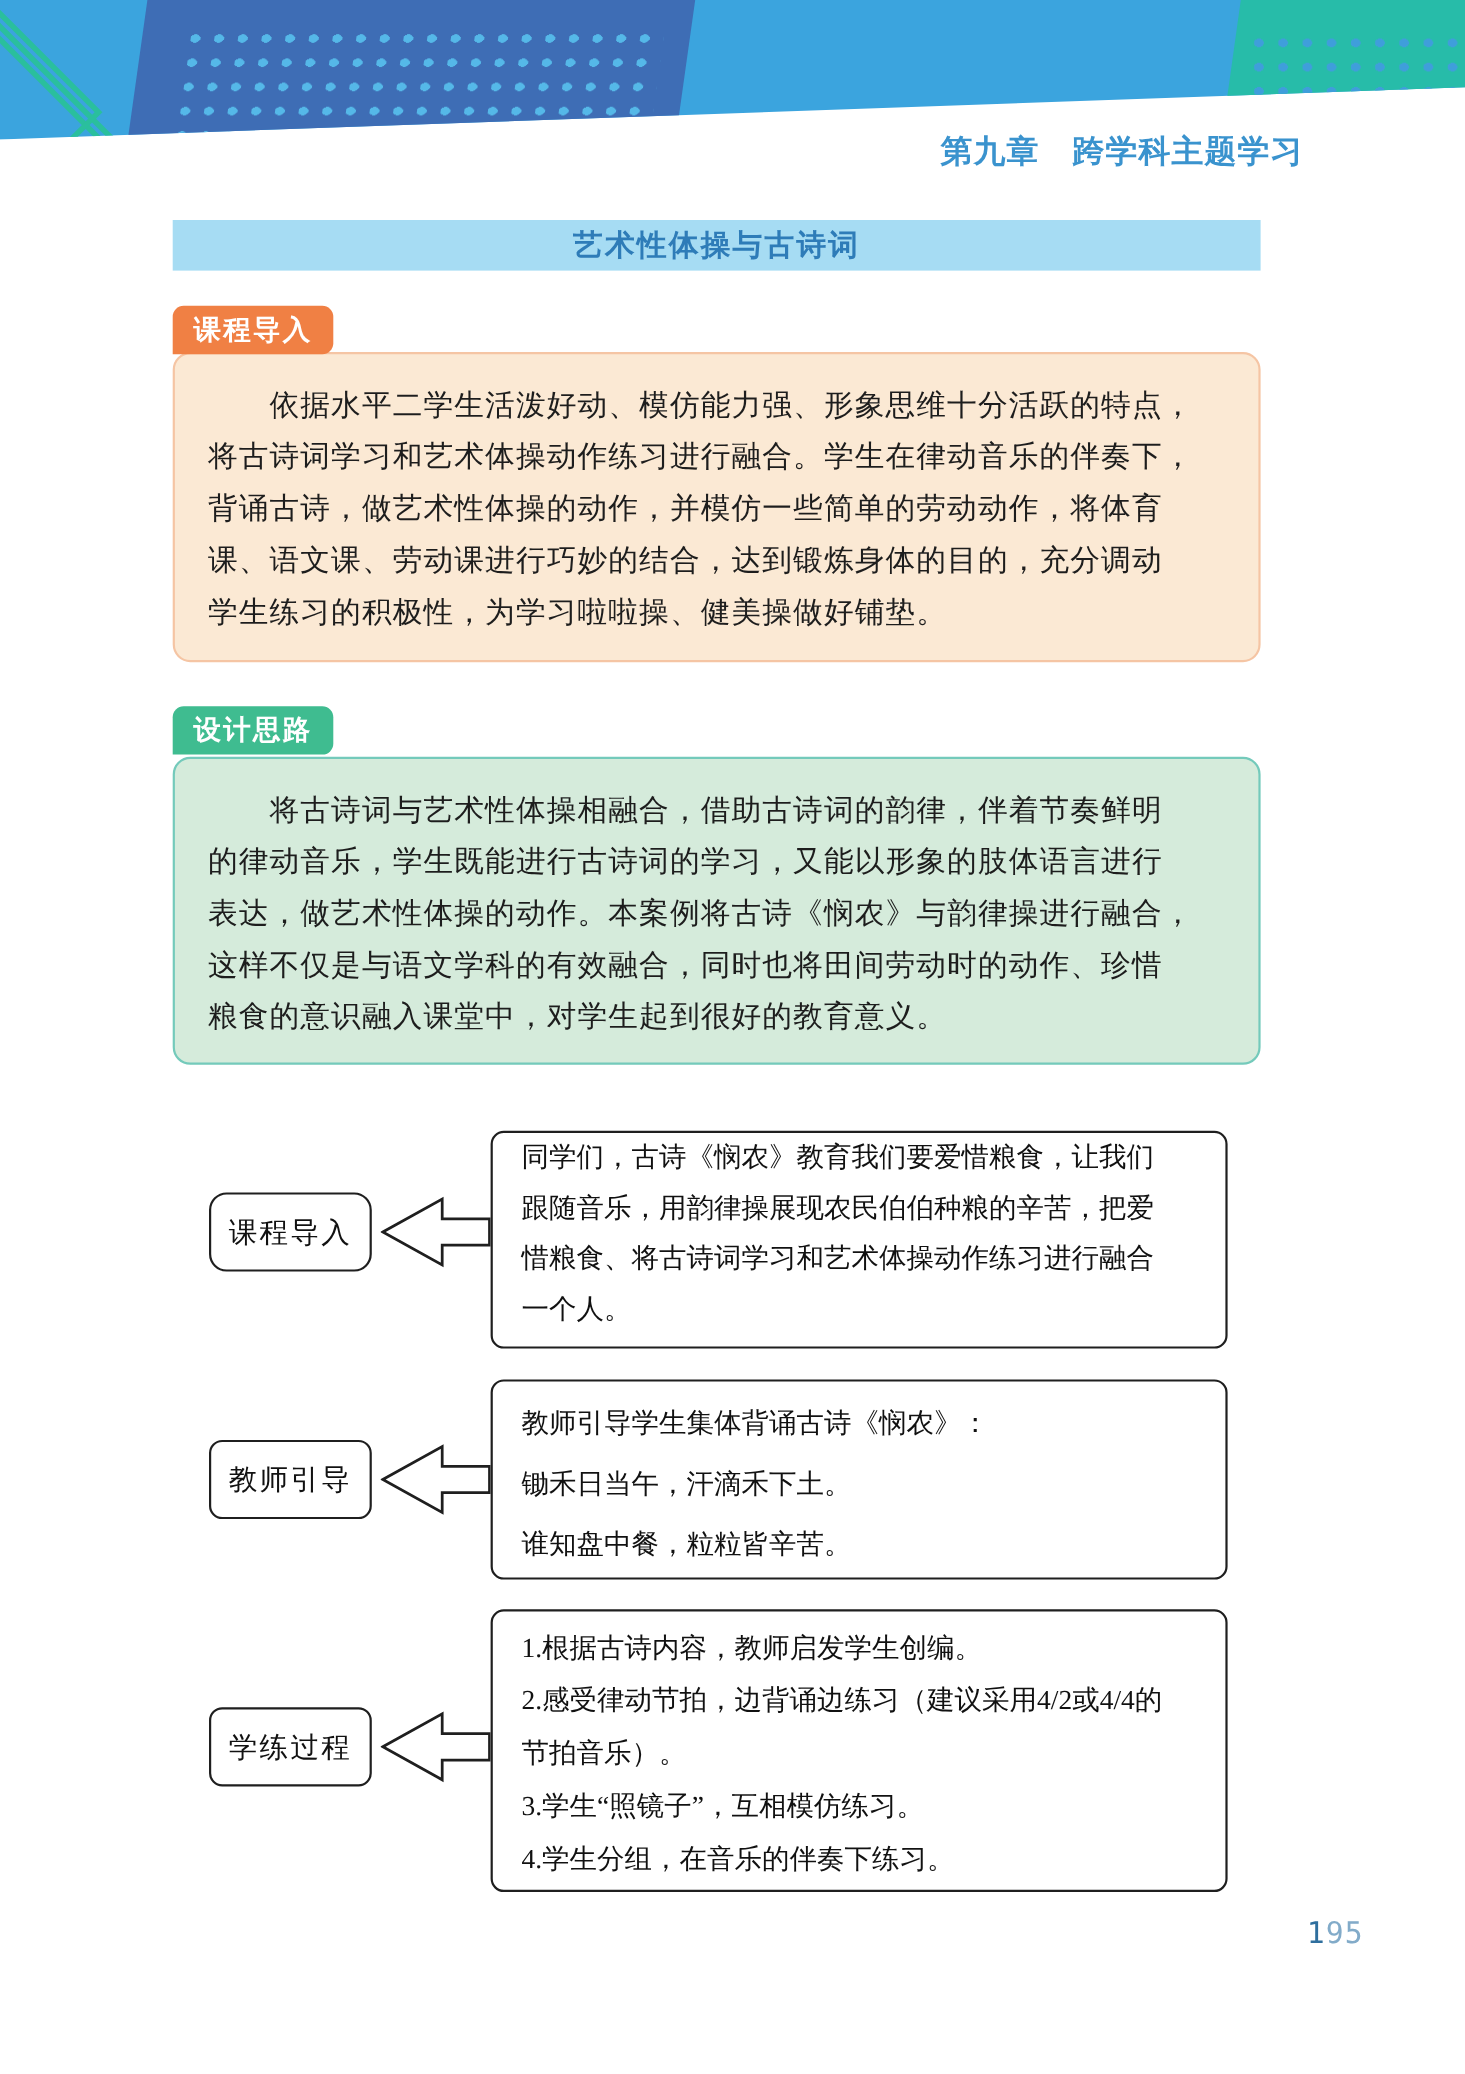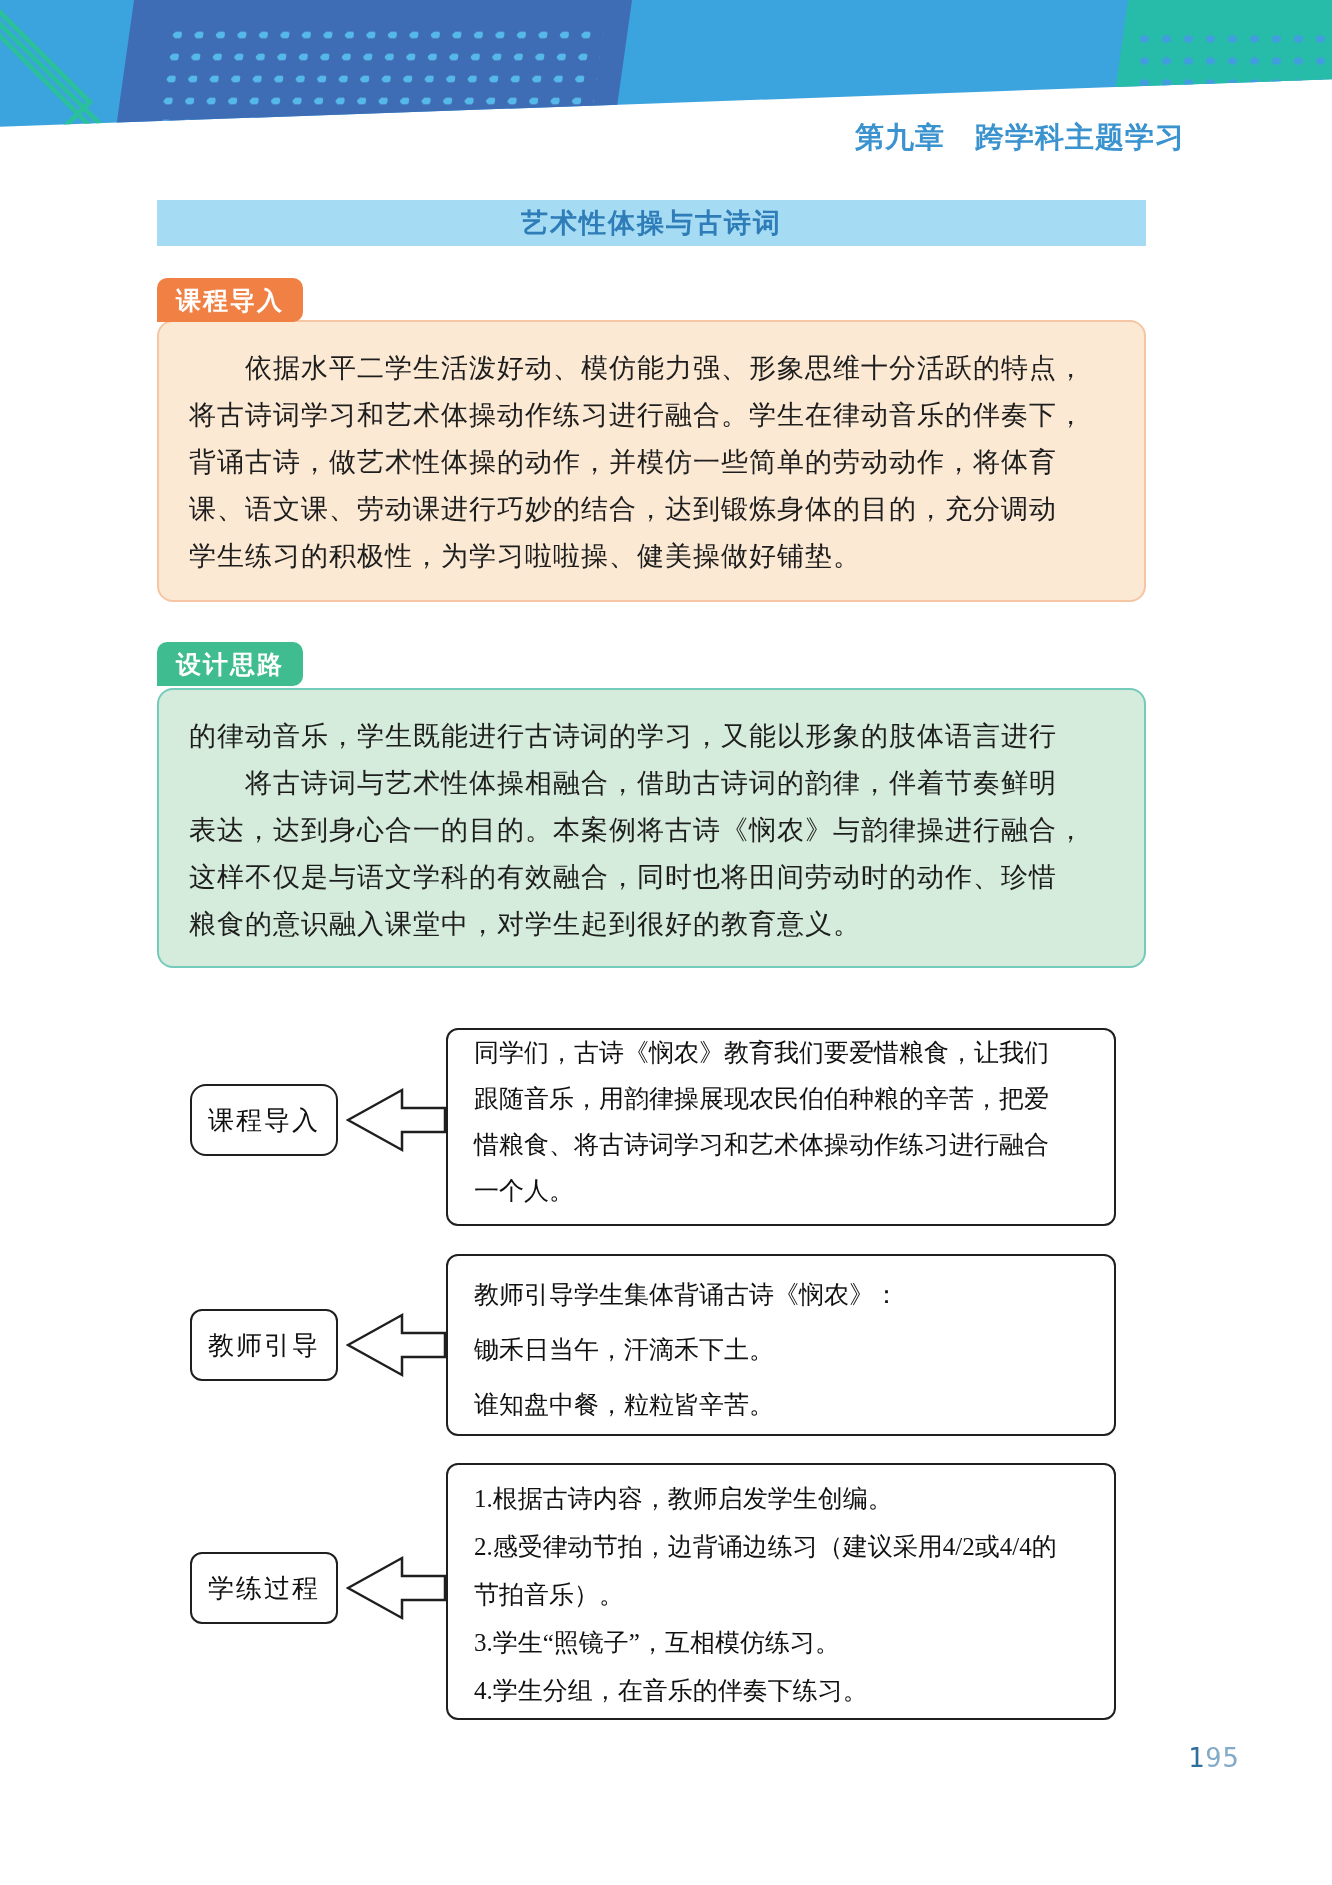--- a/index.html
+++ b/index.html
@@ -110,23 +110,23 @@
   <section class="callout callout-orange">
       <div class="line">　　依据水平二学生活泼好动、模仿能力强、形象思维十分活跃的特点，</div>
       <div class="line">将古诗词学习和艺术体操动作练习进行融合。学生在律动音乐的伴奏下，</div>
       <div class="line">背诵古诗，做艺术性体操的动作，并模仿一些简单的劳动动作，将体育</div>
       <div class="line">课、语文课、劳动课进行巧妙的结合，达到锻炼身体的目的，充分调动</div>
       <div class="line">学生练习的积极性，为学习啦啦操、健美操做好铺垫。</div>
     </section>
 
   <div class="tag tag-green">设计思路</div>
   <section class="callout callout-green">
+      <div class="line">　　将古诗词与艺术性体操相融合，借助古诗词的韵律，伴着节奏鲜明</div>
       <div class="line">的律动音乐，学生既能进行古诗词的学习，又能以形象的肢体语言进行</div>
-      <div class="line">　　将古诗词与艺术性体操相融合，借助古诗词的韵律，伴着节奏鲜明</div>
-      <div class="line">表达，达到身心合一的目的。本案例将古诗《悯农》与韵律操进行融合，</div>
+      <div class="line">表达，做艺术性体操的动作。本案例将古诗《悯农》与韵律操进行融合，</div>
       <div class="line">这样不仅是与语文学科的有效融合，同时也将田间劳动时的动作、珍惜</div>
       <div class="line">粮食的意识融入课堂中，对学生起到很好的教育意义。</div>
     </section>
 
   <div class="flow-label fl1">课程导入</div>
   <svg class="flow-arrow fa1" viewBox="0 0 100 68" xmlns="http://www.w3.org/2000/svg">
     <polygon points="2,34 56,4 56,22 99,22 99,46 56,46 56,64" fill="#ffffff" stroke="#1f1f1f" stroke-width="2.5" stroke-linejoin="miter"></polygon>
   </svg>
   <div class="flow-box fb1">
       <div class="line">同学们，古诗《悯农》教育我们要爱惜粮食，让我们</div>

